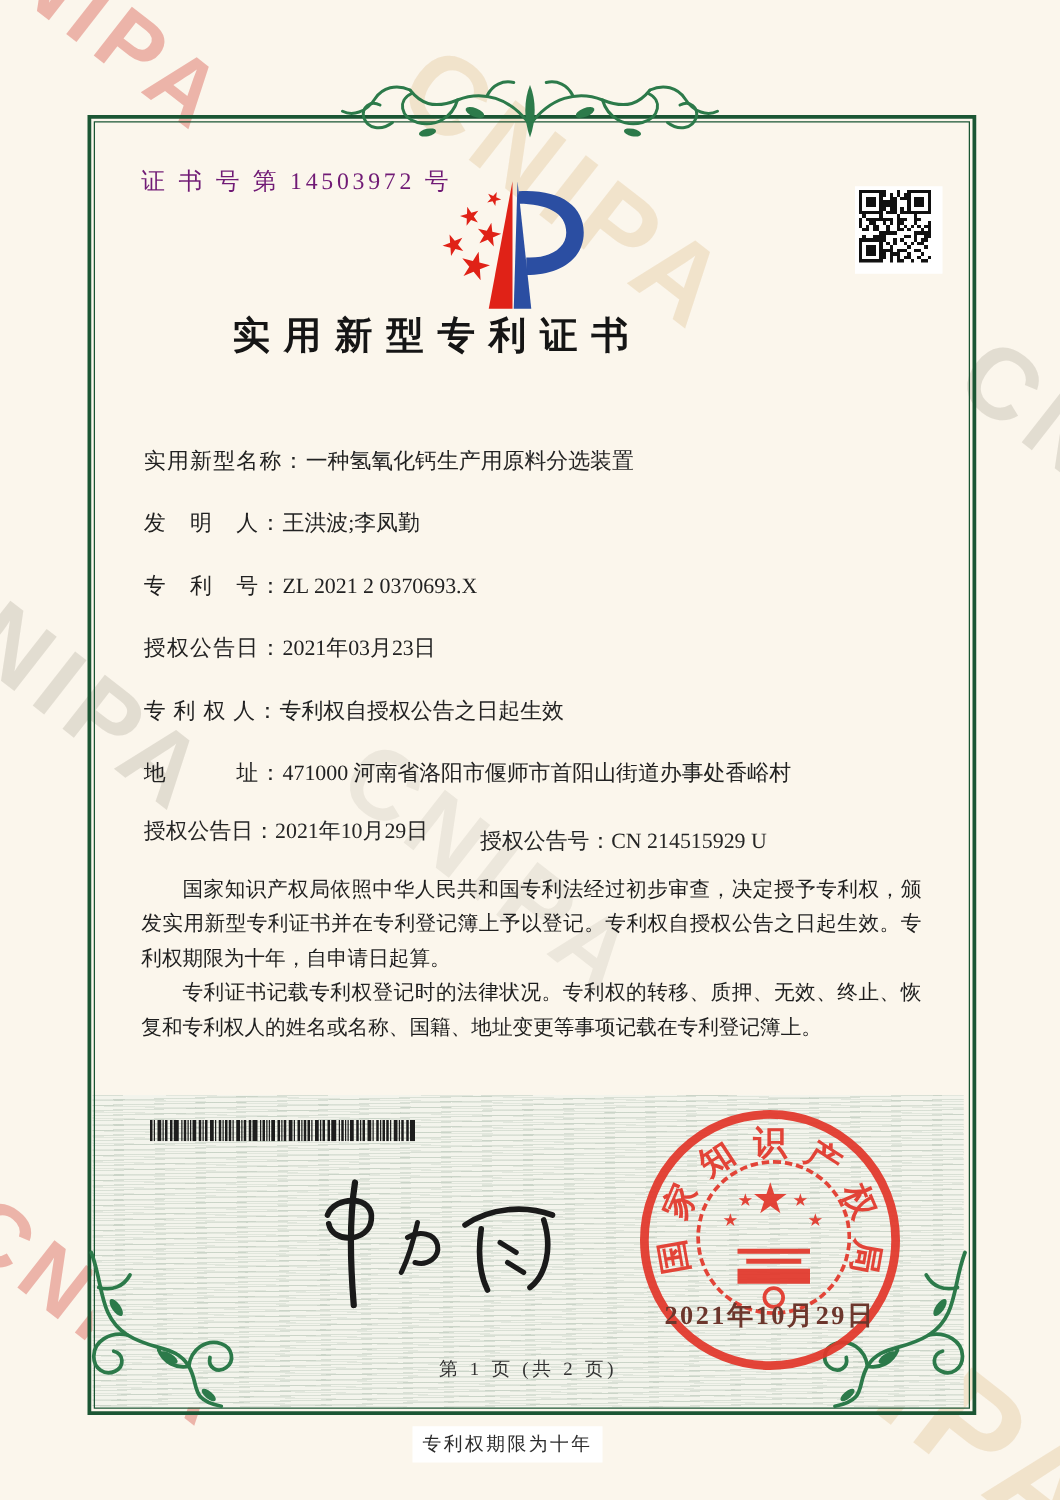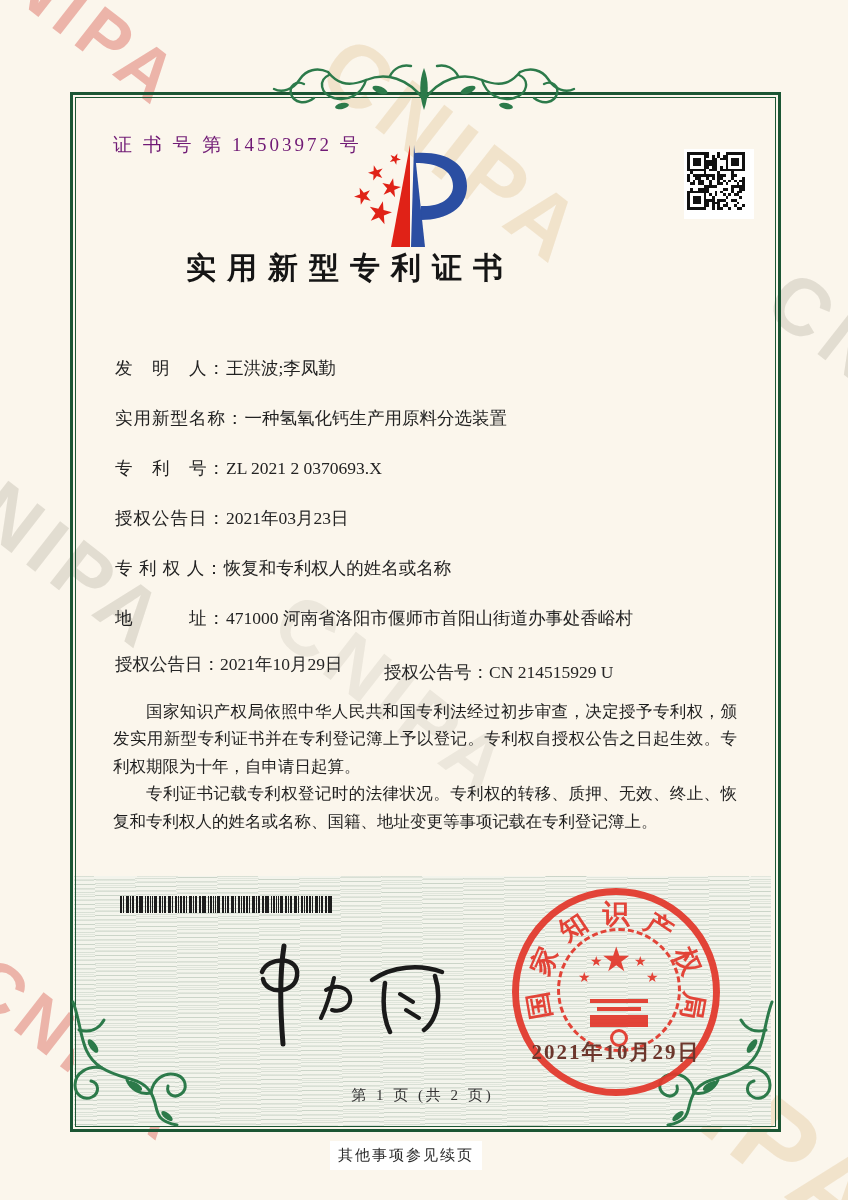--- a/index.html
+++ b/index.html
@@ -477,33 +477,33 @@
         <rect x="45" y="60" width="3" height="3"></rect>
         <rect x="54" y="60" width="3" height="3"></rect>
         <rect x="57" y="60" width="3" height="3"></rect>
       </svg>
   </div>
 
   <div class="doc-title">实用新型专利证书</div>
 
   <div class="fields">
     <div class="field-row">
+      <span class="lbl">实用新型名称：</span><span class="val">一种氢氧化钙生产用原料分选装置</span>
+    </div>
+    <div class="field-row">
       <span class="lbl">发　明　人：</span><span class="val">王洪波;李凤勤</span>
-    </div>
-    <div class="field-row">
-      <span class="lbl">实用新型名称：</span><span class="val">一种氢氧化钙生产用原料分选装置</span>
     </div>
     <div class="field-row">
       <span class="lbl">专　利　号：</span><span class="val">ZL 2021 2 0370693.X</span>
     </div>
     <div class="field-row">
       <span class="lbl">授权公告日：</span><span class="val">2021年03月23日</span>
     </div>
     <div class="field-row">
-      <span class="lbl">专 利 权 人：</span><span class="val">恢复和专利权人的姓名或名称</span>
+      <span class="lbl">专 利 权 人：</span><span class="val">专利权自授权公告之日起生效</span>
     </div>
     <div class="field-row">
       <span class="lbl">地　　　址：</span><span class="val">471000 河南省洛阳市偃师市首阳山街道办事处香峪村</span>
     </div>
   </div>
 
   <div class="grant-row">
     <span class="lbl">授权公告日：</span><span class="val">2021年10月29日</span>
     <span class="col2">
       <span class="lbl">授权公告号：</span><span class="val">CN 214515929 U</span>
@@ -620,16 +620,16 @@
       <div class="gate" style="bottom:38px;width:44px;height:4px;"></div>
       <div class="gate" style="bottom:22px;width:58px;height:12px;"></div>
       <div class="gear"></div>
     </div>
     <div class="seal-date">2021年10月29日</div>
   </div>
 
   <div class="page-number">第 1 页 (共 2 页)</div>
 
   <div class="footer-note-box">
-    <span>其他事项参见续页</span>
+    <span>专利权期限为十年</span>
   </div>
 
 </div>
 
 </body></html>

